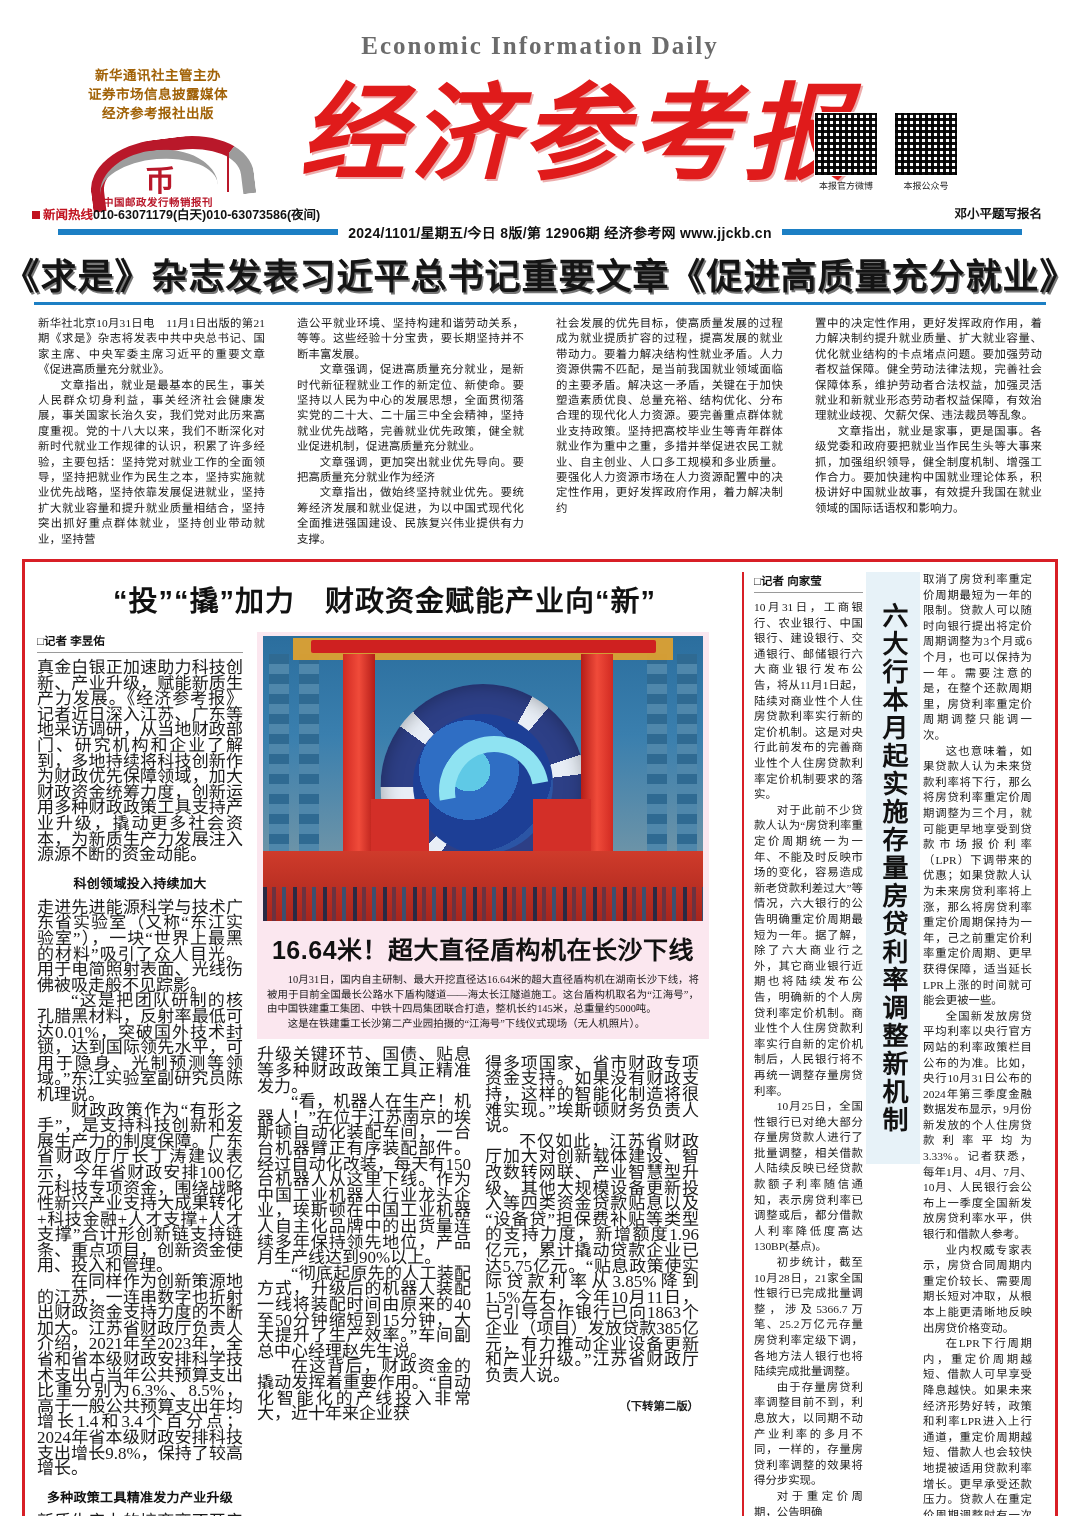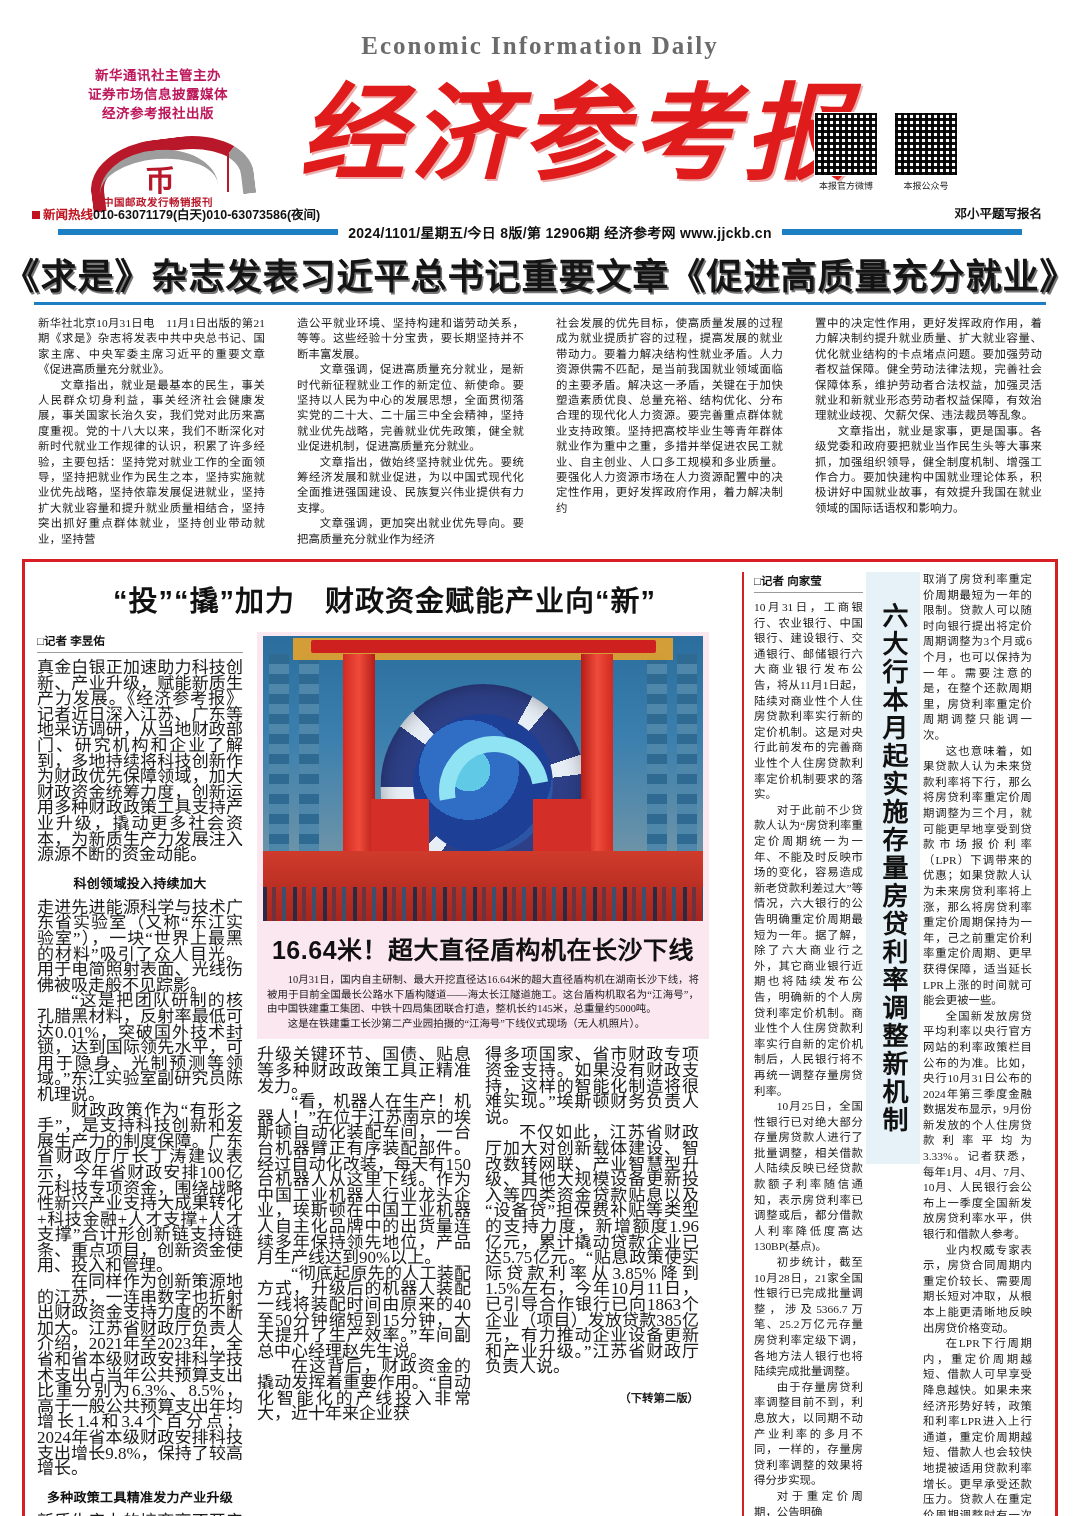--- a/index.html
+++ b/index.html
@@ -17,21 +17,21 @@
   
   .masthead{position:relative;height:248px;}
   .eng-title{
     position:absolute;top:32px;left:0;width:1080px;text-align:center;
     font-family:"Liberation Serif",serif;
     font-weight:bold;font-size:25px;letter-spacing:2px;color:#6b6b6b;
   }
   .left-block{position:absolute;left:38px;top:66px;width:240px;text-align:center;}
   .left-block .ln{
     font-family:"Liberation Sans","DejaVu Sans",sans-serif;
-    font-weight:bold;font-size:13.5px;line-height:19px;color:#be185d;letter-spacing:.5px;
+    font-weight:bold;font-size:13.5px;line-height:19px;color:#a16207;letter-spacing:.5px;
   }
   .post-logo{position:relative;margin:9px auto 0;width:150px;height:78px;}
   .post-logo .arc{
     position:absolute;left:6px;top:6px;width:138px;height:52px;
     border-top:13px solid #b9182a;border-left:13px solid #b9182a;
     border-radius:70px 70px 0 0/45px 45px 0 0;
     transform:rotate(-7deg);
     border-right:13px solid #9c9c9c;
   }
   .post-logo .arc2{
@@ -279,22 +279,22 @@
   <div class="rule-blue"></div>
 
   <div class="lead-cols">
     <div>
       <p>新华社北京10月31日电　11月1日出版的第21期《求是》杂志将发表中共中央总书记、国家主席、中央军委主席习近平的重要文章《促进高质量充分就业》。</p>
       <p>文章指出，就业是最基本的民生，事关人民群众切身利益，事关经济社会健康发展，事关国家长治久安，我们党对此历来高度重视。党的十八大以来，我们不断深化对新时代就业工作规律的认识，积累了许多经验，主要包括：坚持党对就业工作的全面领导，坚持把就业作为民生之本，坚持实施就业优先战略，坚持依靠发展促进就业，坚持扩大就业容量和提升就业质量相结合，坚持突出抓好重点群体就业，坚持创业带动就业，坚持营</p>
     </div>
     <div>
       <p>造公平就业环境、坚持构建和谐劳动关系，等等。这些经验十分宝贵，要长期坚持并不断丰富发展。</p>
       <p>文章强调，促进高质量充分就业，是新时代新征程就业工作的新定位、新使命。要坚持以人民为中心的发展思想，全面贯彻落实党的二十大、二十届三中全会精神，坚持就业优先战略，完善就业优先政策，健全就业促进机制，促进高质量充分就业。</p>
+      <p>文章强调，更加突出就业优先导向。要把高质量充分就业作为经济</p>
       <p>文章指出，做始终坚持就业优先。要统筹经济发展和就业促进，为以中国式现代化全面推进强国建设、民族复兴伟业提供有力支撑。</p>
-      <p>文章强调，更加突出就业优先导向。要把高质量充分就业作为经济</p>
     </div>
     <div>
       <p>社会发展的优先目标，使高质量发展的过程成为就业提质扩容的过程，提高发展的就业带动力。要着力解决结构性就业矛盾。人力资源供需不匹配，是当前我国就业领域面临的主要矛盾。解决这一矛盾，关键在于加快塑造素质优良、总量充裕、结构优化、分布合理的现代化人力资源。要完善重点群体就业支持政策。坚持把高校毕业生等青年群体就业作为重中之重，多措并举促进农民工就业、自主创业、人口多工规模和多业质量。要强化人力资源市场在人力资源配置中的决定性作用，更好发挥政府作用，着力解决制约</p>
     </div>
     <div>
       <p>置中的决定性作用，更好发挥政府作用，着力解决制约提升就业质量、扩大就业容量、优化就业结构的卡点堵点问题。要加强劳动者权益保障。健全劳动法律法规，完善社会保障体系，维护劳动者合法权益，加强灵活就业和新就业形态劳动者权益保障，有效治理就业歧视、欠薪欠保、违法裁员等乱象。</p>
       <p>文章指出，就业是家事，更是国事。各级党委和政府要把就业当作民生头等大事来抓，加强组织领导，健全制度机制、增强工作合力。要加快建构中国就业理论体系，积极讲好中国就业故事，有效提升我国在就业领域的国际话语权和影响力。</p>
     </div>
   </div>
 
@@ -335,21 +335,21 @@
               <div class="stage"></div>
               <div class="crowd"></div>
             </div>
             <div class="photo-cap-title">16.64米！超大直径盾构机在长沙下线</div>
             <div class="photo-cap-body">
               <p>10月31日，国内自主研制、最大开挖直径达16.64米的超大直径盾构机在湖南长沙下线，将被用于目前全国最长公路水下盾构隧道——海太长江隧道施工。这台盾构机取名为“江海号”，由中国铁建重工集团、中铁十四局集团联合打造，整机长约145米，总重量约5000吨。</p>
               <p>这是在铁建重工长沙第二产业园拍摄的“江海号”下线仪式现场（无人机照片）。</p>
             </div>
           </div>
 
-          <div style="display:flex;gap:14px;margin-top:8px;">
+          <div style="display:flex;gap:14px;margin-top:8px;align-items:center;">
             <div class="fcol" style="width:214px">
               <p>升级关键环节、国债、贴息等多种财政政策工具正精准发力。</p>
               <p>“看，机器人在生产！机器人！”在位于江苏南京的埃斯顿自动化装配车间，一台台机器臂正有序装配部件。经过自动化改装，每天有150台机器人从这里下线。作为中国工业机器人行业龙头企业，埃斯顿在中国工业机器人自主化品牌中的出货量连续多年保持领先地位，产品月生产线达到90%以上。</p>
               <p>“彻底起原先的人工装配方式，升级后的机器人装配一线将装配时间由原来的40至50分钟缩短到15分钟，大大提升了生产效率。”车间副总中心经理赵先生说。</p>
               <p>在这背后，财政资金的撬动发挥着重要作用。“自动化智能化的产线投入非常大，近十年来企业获</p>
             </div>
             <div class="fcol" style="width:214px">
               <p>得多项国家、省市财政专项资金支持。如果没有财政支持，这样的智能化制造将很难实现。”埃斯顿财务负责人说。</p>
               <p>不仅如此，江苏省财政厅加大对创新载体建设、智改数转网联、产业智慧型升级、其他大规模设备更新投入等四类资金贷款贴息以及“设备贷”担保费补贴等类型的支持力度，新增额度1.96亿元，累计撬动贷款企业已达5.75亿元。“贴息政策使实际贷款利率从3.85%降到1.5%左右，今年10月11日，已引导合作银行已向1863个企业（项目）发放贷款385亿元，有力推动企业设备更新和产业升级。”江苏省财政厅负责人说。</p>
               <div class="cont-note">（下转第二版）</div>

